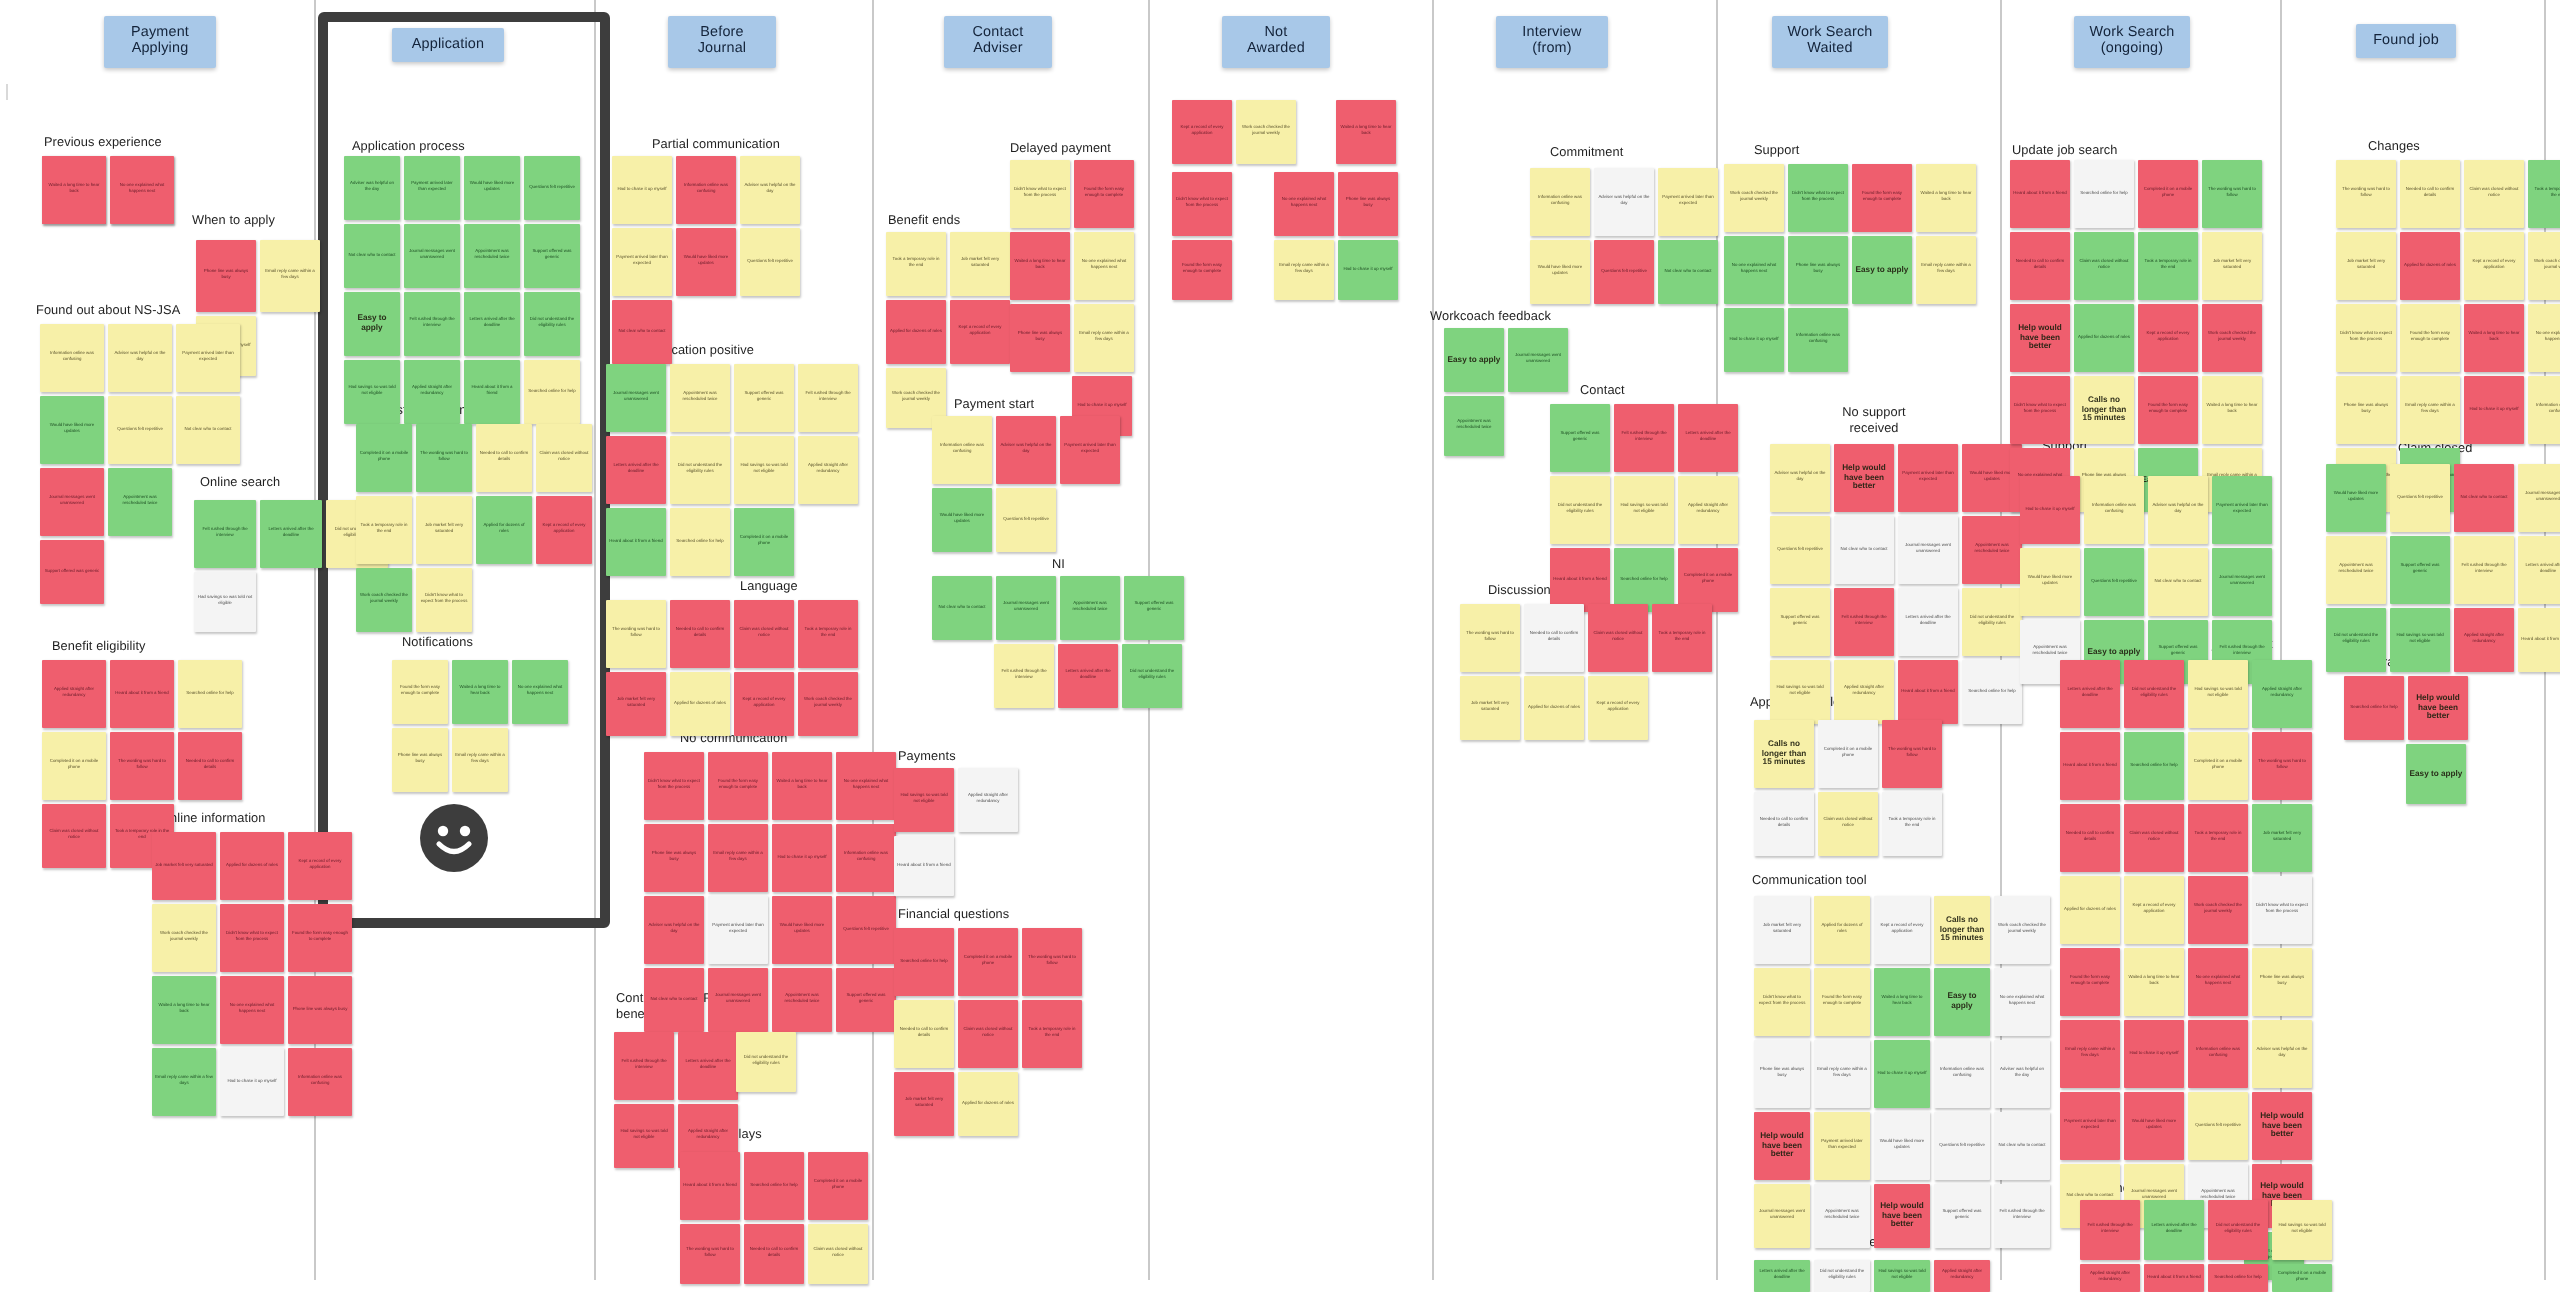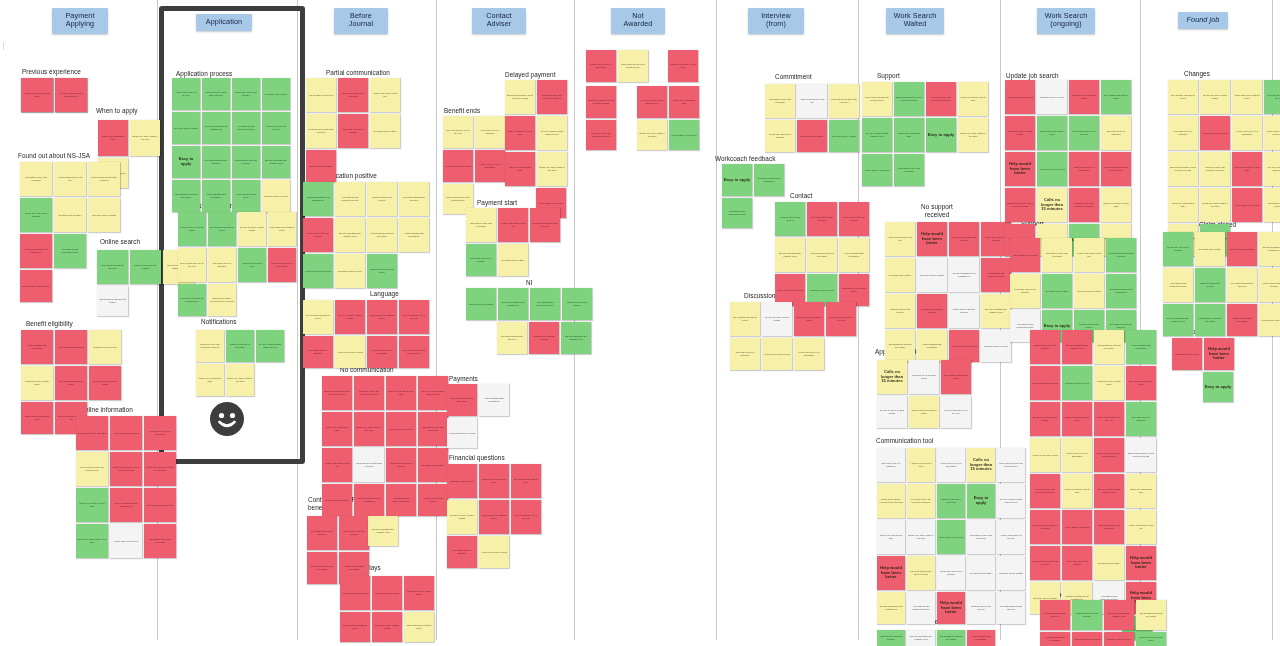--- a/index.html
+++ b/index.html
@@ -124,21 +124,21 @@
     <span class="hl">(from)</span>
   </div>
   <div class="col-header" style="left:886px;top:8px;width:54px;">
     <span class="hl">Work Search</span>
     <span class="hl">Waited</span>
   </div>
   <div class="col-header" style="left:1037px;top:8px;width:54px;">
     <span class="hl">Work Search</span>
     <span class="hl">(ongoing)</span>
   </div>
-  <div class="col-header" style="left:1178px;top:12px;width:46px;font-style:italic;">
+  <div class="col-header" style="left:1178px;top:12px;width:46px;">
     <span class="hl">Found job</span>
   </div>
 
   <div class="group-label" style="left:22px;top:68px;">Previous experience</div>
   <div class="group-label" style="left:96px;top:107px;">When to apply</div>
   <div class="group-label" style="left:18px;top:152px;">Found out about NS-JSA</div>
   <div class="group-label" style="left:100px;top:238px;">Online search</div>
   <div class="group-label" style="left:26px;top:320px;">Benefit eligibility</div>
   <div class="group-label" style="left:80px;top:406px;">Online information</div>
 

